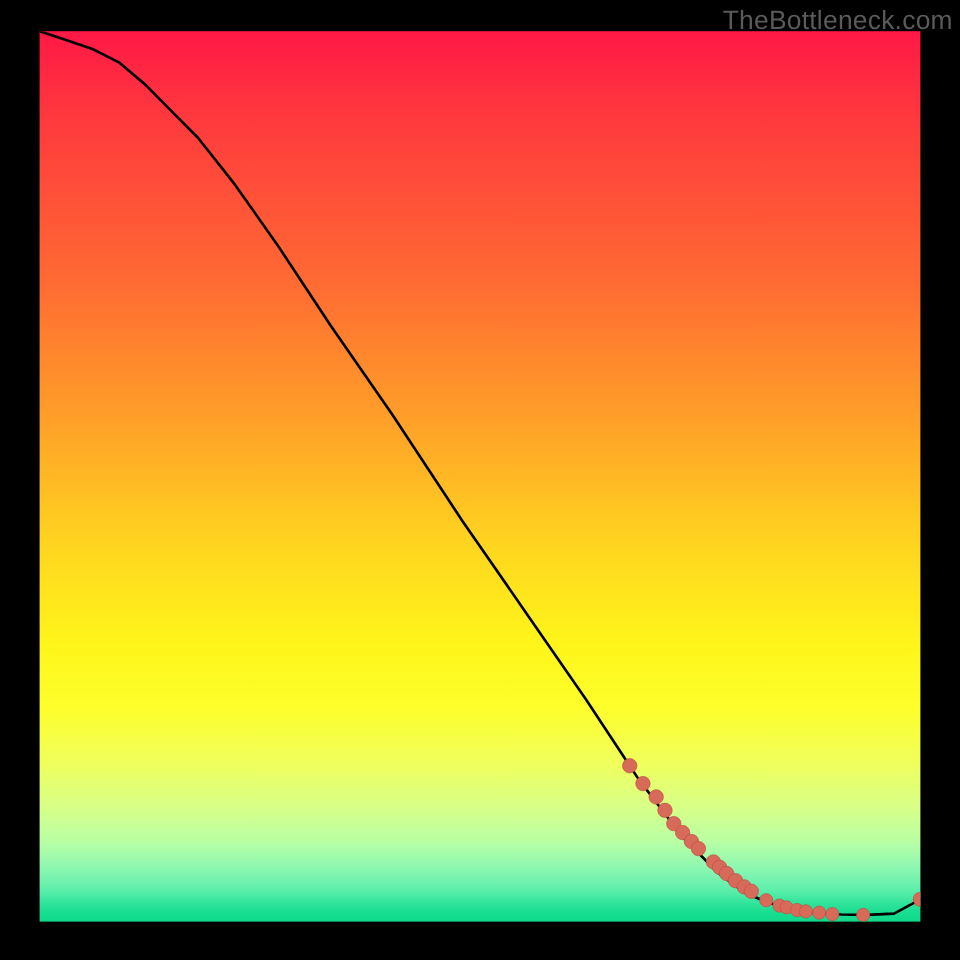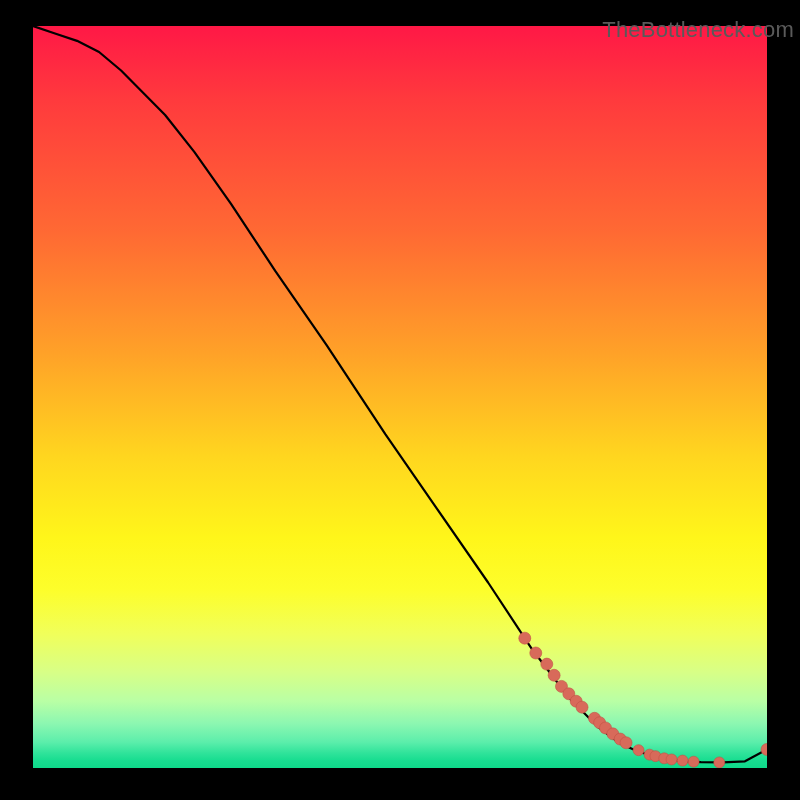--- a/index.html
+++ b/index.html
@@ -12,21 +12,21 @@
     font-family: Arial, Helvetica, sans-serif;
   }
   .frame {
     position: relative;
     width: 800px;
     height: 800px;
     background: #000;
   }
   .watermark {
     position: absolute;
-    top: 17px;
+    top: 4px;
     right: 6px;
     color: #5a5a5a;
     font-size: 22px;
     font-weight: 400;
     letter-spacing: 0.2px;
     z-index: 5;
   }
   .plot-area {
     position: absolute;
     left: 33px;

